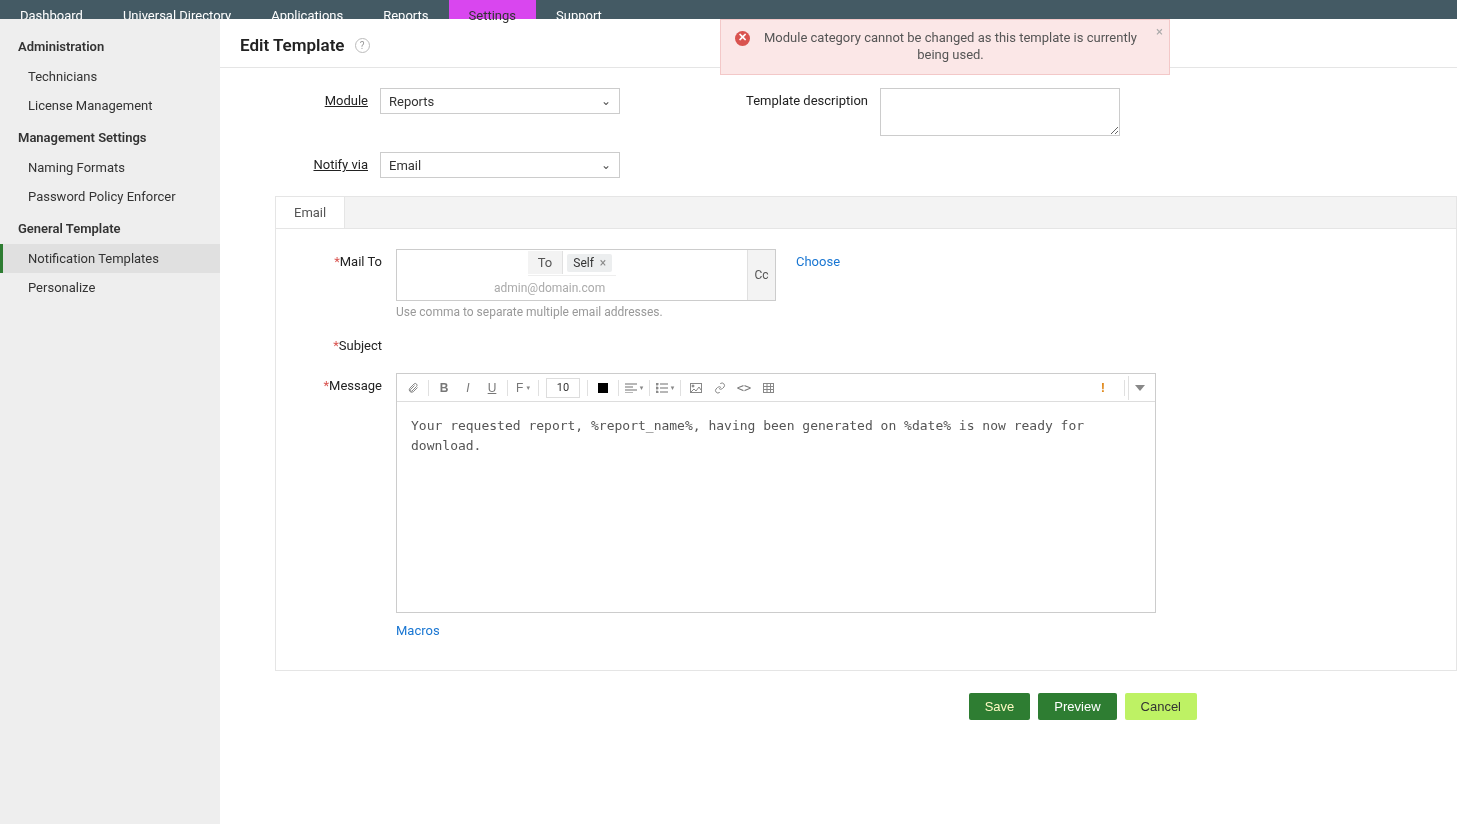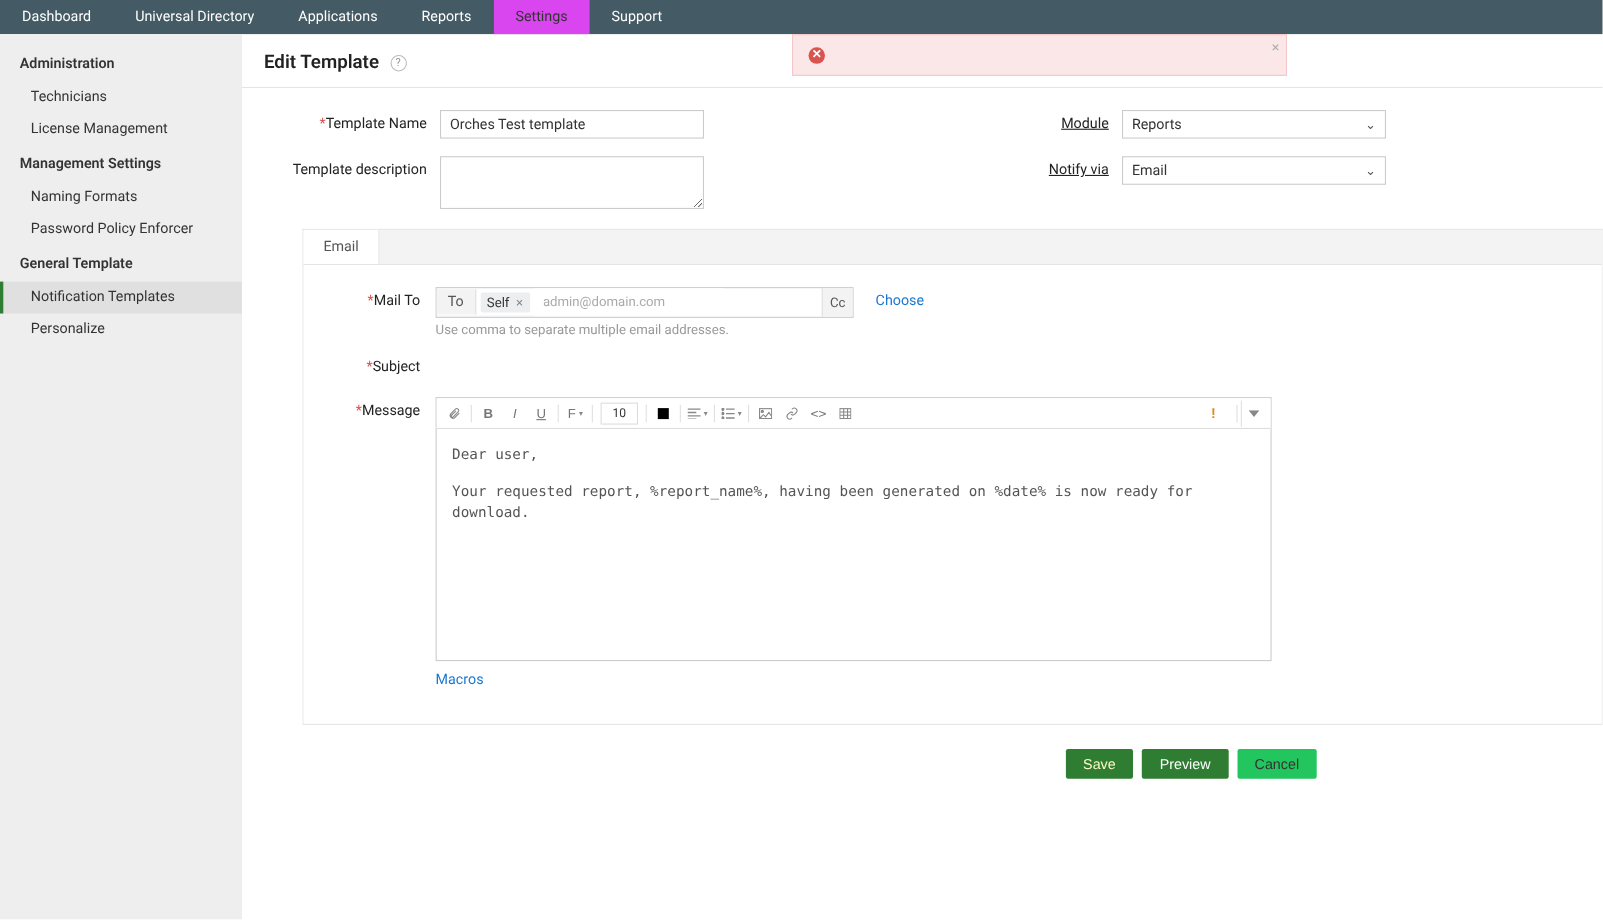--- a/index.html
+++ b/index.html
@@ -7,21 +7,21 @@
     font-family: -apple-system, BlinkMacSystemFont, "Segoe UI", Roboto, Arial, sans-serif;
     font-size: 13px;
     color: #333;
     background: #fff;
   }
 
   
   .topnav {
     background: #445a64;
     display: flex;
-    height: 31px;
+    height: 19px;
   }
   .topnav .tab {
     color: #fff;
     padding: 0 20px;
     line-height: 31px;
     font-size: 13px;
     cursor: pointer;
   }
   .topnav .tab.active {
     background: #d946ef;
@@ -217,23 +217,24 @@
     padding-right: 14px;
     font-size: 13px;
     line-height: 26px;
     color: #222;
   }
 
   .mailto-box {
     border: 1px solid #ccc;
     width: 380px;
     display: flex;
-    flex-direction: row;
+    flex-direction: column;
     position: relative;
     padding-right: 28px;
+    align-items: center;
   }
   .mailto-row1 {
     display: flex;
     align-items: center;
     border-bottom: 1px solid #eee;
     min-height: 26px;
   }
   .to-cell {
     padding: 4px 10px;
     background: #f3f3f3;
@@ -384,21 +385,21 @@
   }
   .btn {
     padding: 6px 16px;
     font-size: 13px;
     border: none;
     cursor: pointer;
     border-radius: 2px;
   }
   .btn-primary { background: #2e7d32; color: #fef9c3; }
   .btn-primary2 { background: #2e7d32; color: #fff; }
-  .btn-default { background: #22c55e; color: #333; }
+  .btn-default { background: #bef264; color: #333; }
 
   .dropdown-caret { display:inline-block; font-size:7px; color:#888; margin-left:3px; vertical-align:middle;}
 </style>
 </head>
 <body>
 
 <div class="topnav">
   <div class="tab">Dashboard</div>
   <div class="tab">Universal Directory</div>
   <div class="tab">Applications</div>
@@ -420,37 +421,32 @@
 
     <div class="sb-section-title">General Template</div>
     <div class="sb-item active">Notification Templates</div>
     <div class="sb-item">Personalize</div>
   </div>
 
   <div class="main">
 
     <div class="alert">
       <span class="err-icon">✕</span>
+      <span class="msg">Module category cannot be changed as this template is currently being used.</span>
       <span class="close">×</span>
     </div>
 
     <div class="page-title-row">
       <div class="page-title">Edit Template</div>
       <span class="help-icon">?</span>
     </div>
 
     <div class="form-area">
       <div class="form-grid">
 
-        <div class="field-row left">
-          <div class="field-label">
-            <span class="req">*</span><span>Template Name</span>
-          </div>
-          <input type="text" value="Orches Test template" style="">
-        </div>
 
         <div class="field-row right">
           <div class="field-label">Module</div>
           <div class="select">
             <span>Reports</span>
             <span class="chev">⌄</span>
           </div>
         </div>
 
         <div class="field-row left">
@@ -580,21 +576,20 @@
                     <span class="tbtn warn-ic">!</span>
                     <span class="tsep"></span>
                     <span class="morebtn">
                       <svg width="10" height="6" viewBox="0 0 10 6" fill="#888">
                           <path d="M0 0h10L5 6z"></path>
                         </svg>
                     </span>
                   </div>
                 </div>
                 <div class="editor-body">
-                  <p>Dear user,</p>
                   <p>Your requested report, %report_name%, having been generated on %date% is now ready for download.</p>
                 </div>
               </div>
               <div class="macros-row">
                 <span class="macros-link">Macros</span>
               </div>
             </div>
           </div>
 
         </div>

